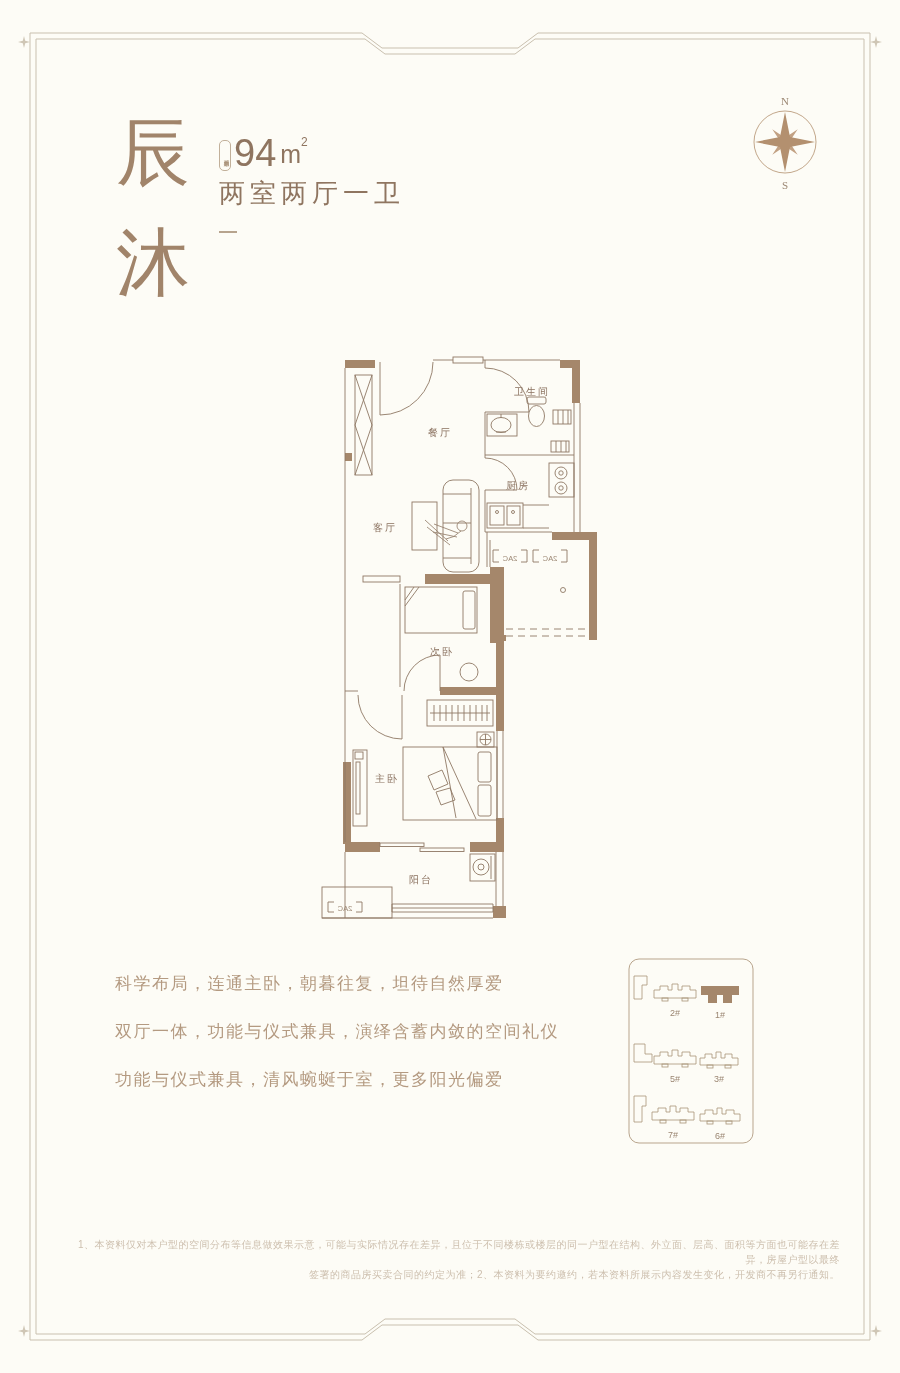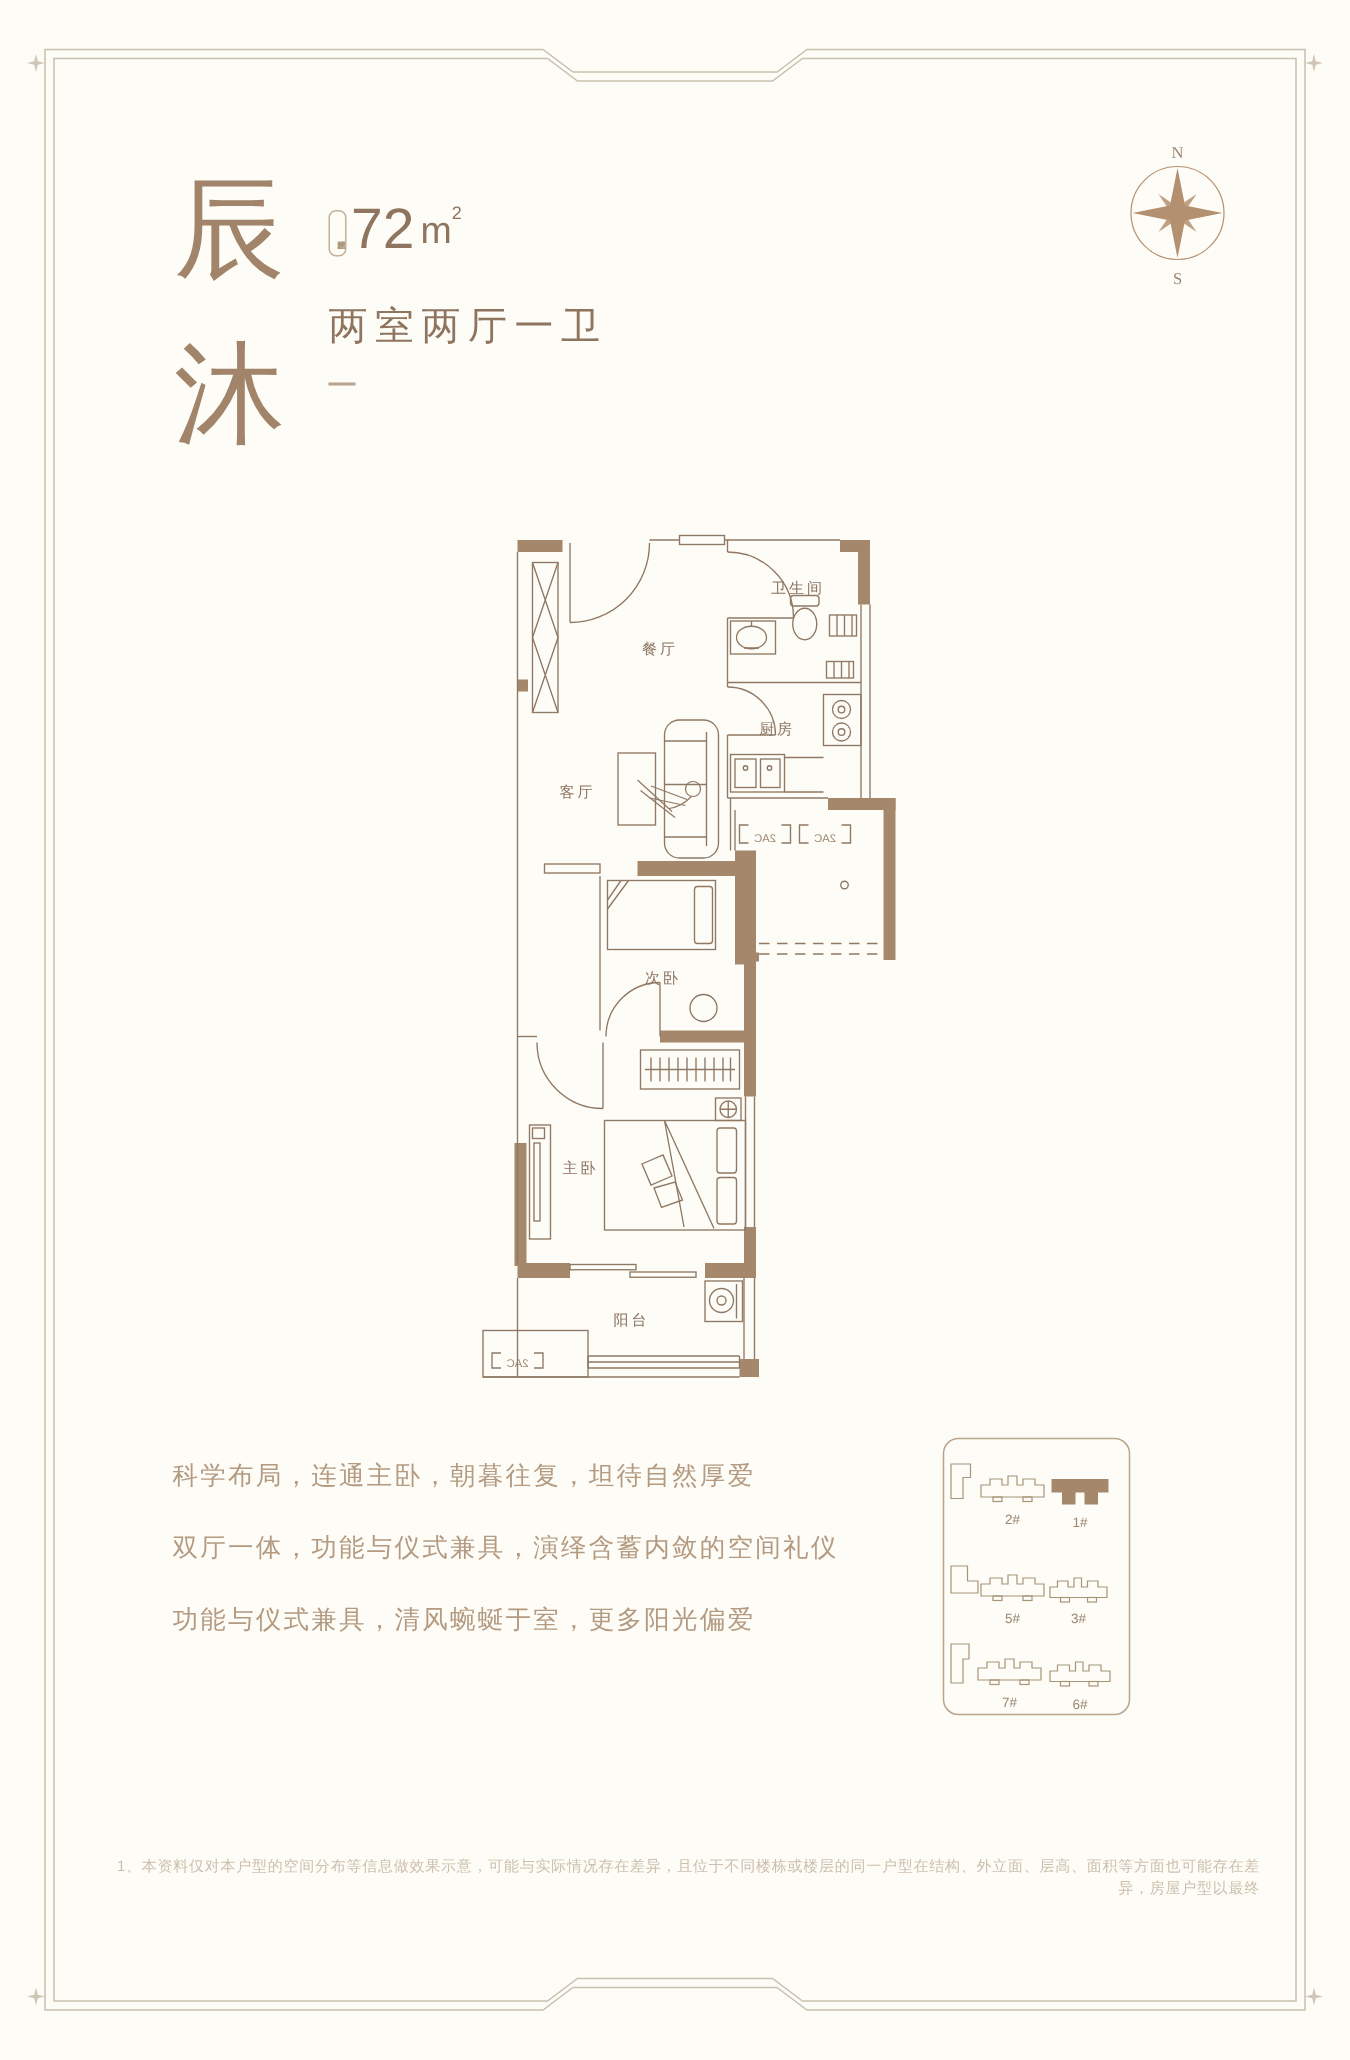--- a/index.html
+++ b/index.html
@@ -26,21 +26,21 @@
     display:inline-block;box-sizing:border-box;
     width:12px;height:31px;margin-top:6px;margin-right:3px;
     border:1px solid #c2b09a;border-radius:5px;
     font-size:5.5px;line-height:1.2;color:#a89178;
     writing-mode:vertical-rl;text-orientation:upright;
     text-align:center;padding-top:1px;
   }
   .area-value{font-size:38px;color:#8f7560;line-height:1;}
   .area-unit{font-size:25px;color:#8f7560;line-height:1;margin:8px 0 0 4px;}
   .area-exp{font-size:12px;color:#8f7560;line-height:1;margin-top:2px;}
-  .layout-text{margin-top:28px;font-size:26px;letter-spacing:5px;color:#8f7560;}
+  .layout-text{margin-top:4px;font-size:26px;letter-spacing:5px;color:#8f7560;}
   .title-dash{width:18px;height:2px;background:#b7a48e;margin-top:20px;}
   
   #compass{left:743px;top:92px;}
   
   #plan{left:315px;top:348px;}
   #plan text{
     font-family:"Liberation Sans","DejaVu Sans",sans-serif;
     fill:#8b7260;font-size:10px;letter-spacing:2px;
   }
   #plan text.ac{font-size:7.5px;letter-spacing:0px;fill:#9b8672;}
@@ -76,21 +76,21 @@
 </svg>
 
 <div class="abs title-vertical">
   <span class="ch">辰</span>
   <span class="ch">沐</span>
 </div>
 
 <div class="abs info-block">
   <div class="area-row">
     <span class="area-badge">建筑面积</span>
-    <span class="area-value">72</span>
+    <span class="area-value">94</span>
     <span class="area-unit">m</span>
     <span class="area-exp">2</span>
   </div>
   <div class="layout-text">两室两厅一卫</div>
   <div class="title-dash"></div>
 </div>
 
 <svg id="compass" class="abs" width="84" height="100" viewBox="0 0 84 100">
   <text x="42" y="13" text-anchor="middle" font-size="11" fill="#9b8672" font-family="Liberation Serif, DejaVu Serif, serif">N</text>
   <circle cx="42" cy="50" r="31" fill="none" stroke="#b3906f" stroke-width="0.8"></circle>
@@ -328,13 +328,14 @@
     <text x="94" y="62">1#</text>
     <text x="49" y="126">5#</text>
     <text x="93" y="126">3#</text>
     <text x="47" y="182">7#</text>
     <text x="94" y="183">6#</text>
   </g>
 </svg>
 
 <div class="abs disclaimer">
   <div>1、本资料仅对本户型的空间分布等信息做效果示意，可能与实际情况存在差异，且位于不同楼栋或楼层的同一户型在结构、外立面、层高、面积等方面也可能存在差异，房屋户型以最终</div>
+  <div>签署的商品房买卖合同的约定为准；2、本资料为要约邀约，若本资料所展示内容发生变化，开发商不再另行通知。</div>
 </div>
 
 </body></html>

